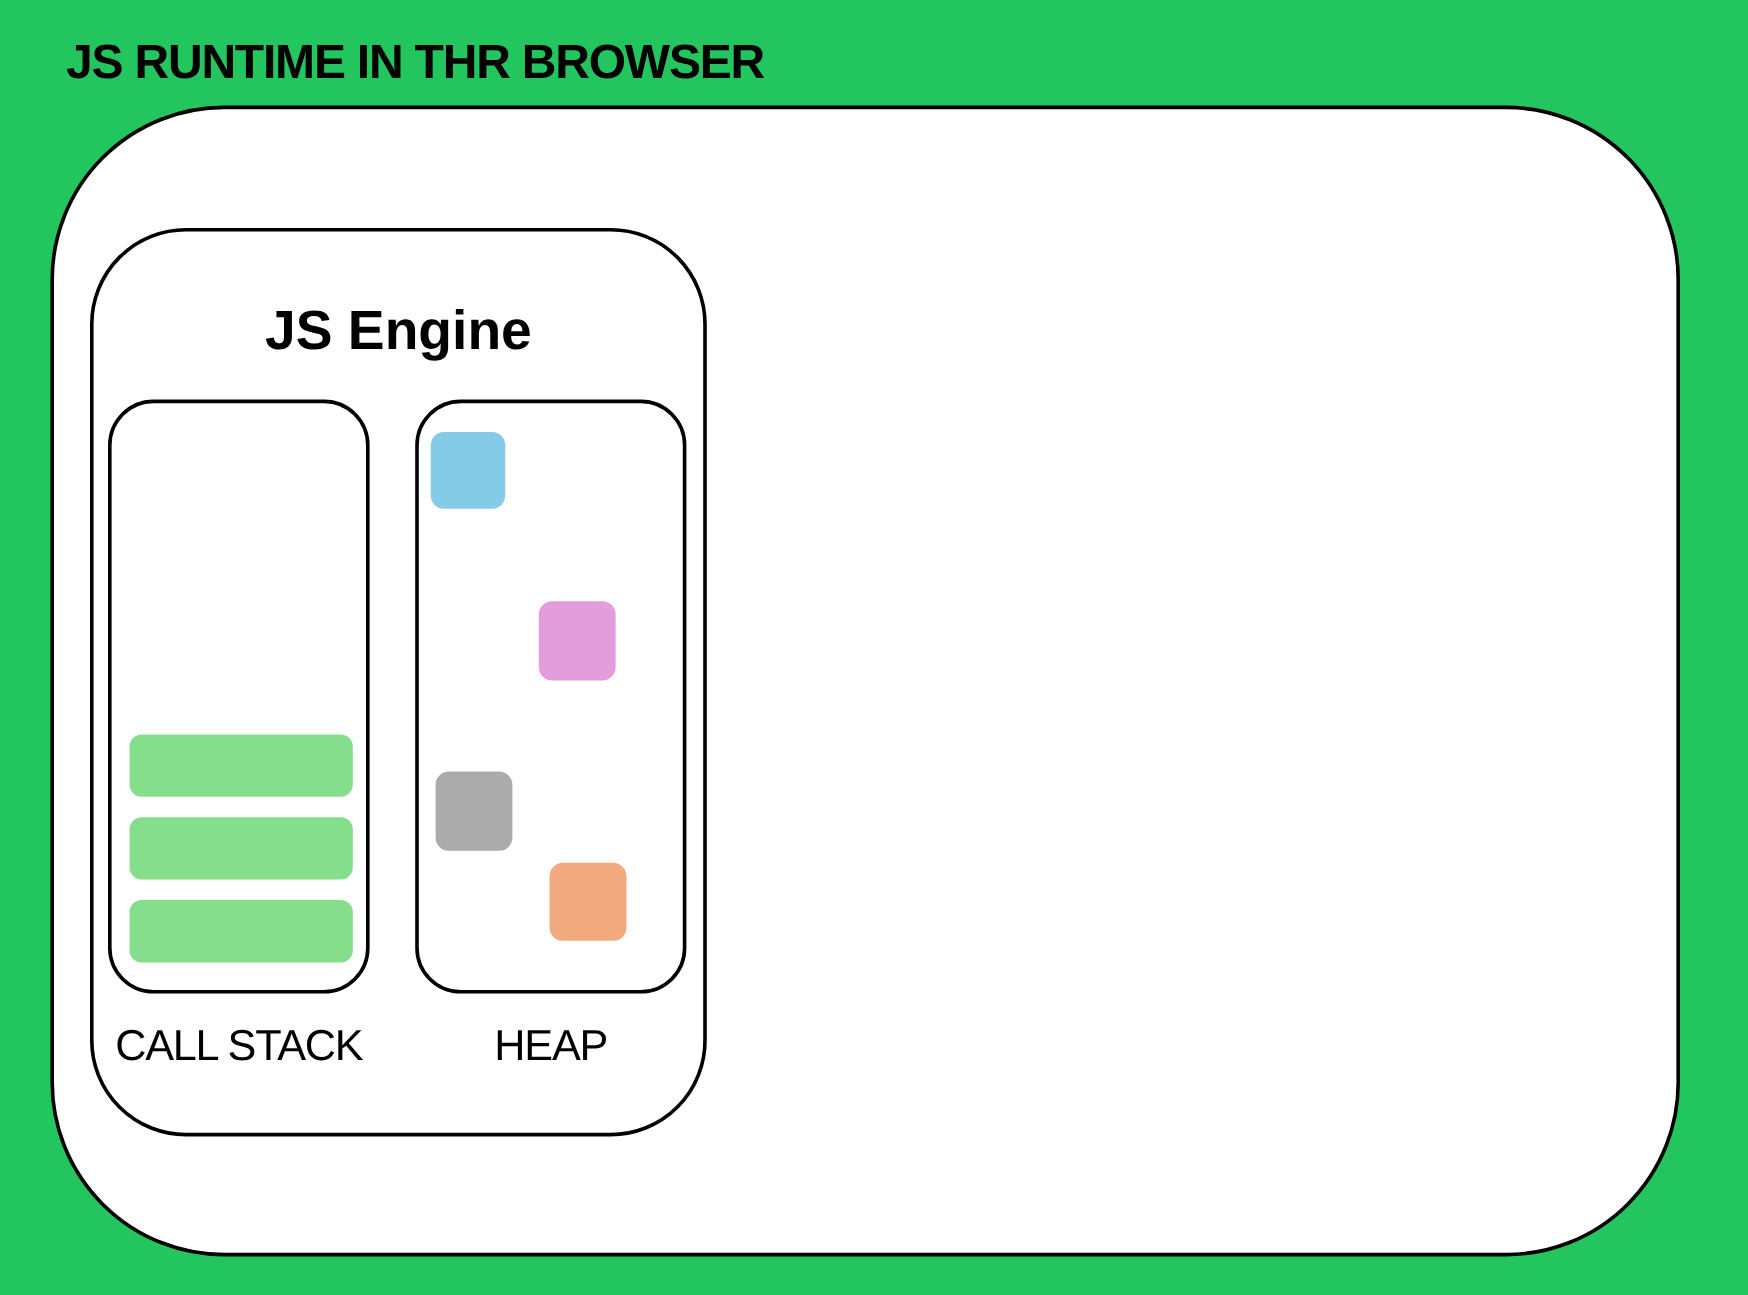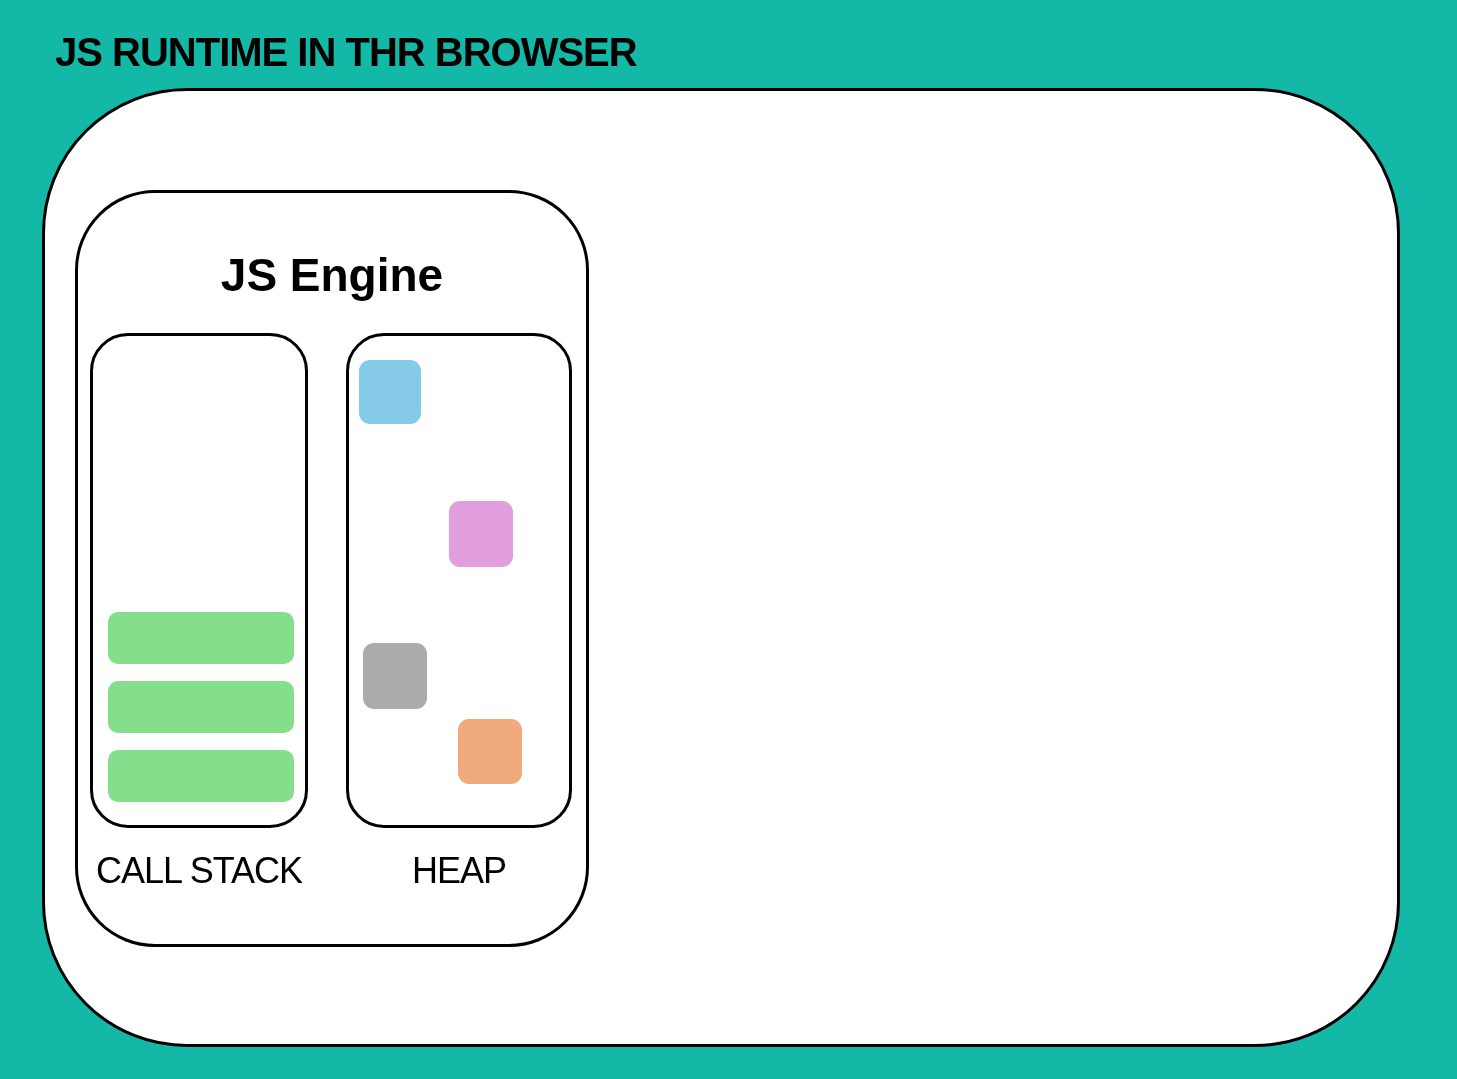--- a/index.html
+++ b/index.html
@@ -3,21 +3,21 @@
 <meta charset="utf-8">
 <style>
   * { margin: 0; padding: 0; box-sizing: border-box; }
   html, body { background: #ffffff; }
   body { font-family: "Liberation Sans", sans-serif; }
 
   .canvas {
     position: relative;
     width: 1457px;
     height: 1079px;
-    background: #14b8a6;
+    background: #22c55e;
     overflow: hidden;
   }
 
   .page-title {
     position: absolute;
     left: 55px;
     top: 30px;
     font-size: 40px;
     font-weight: bold;
     letter-spacing: -1px;

